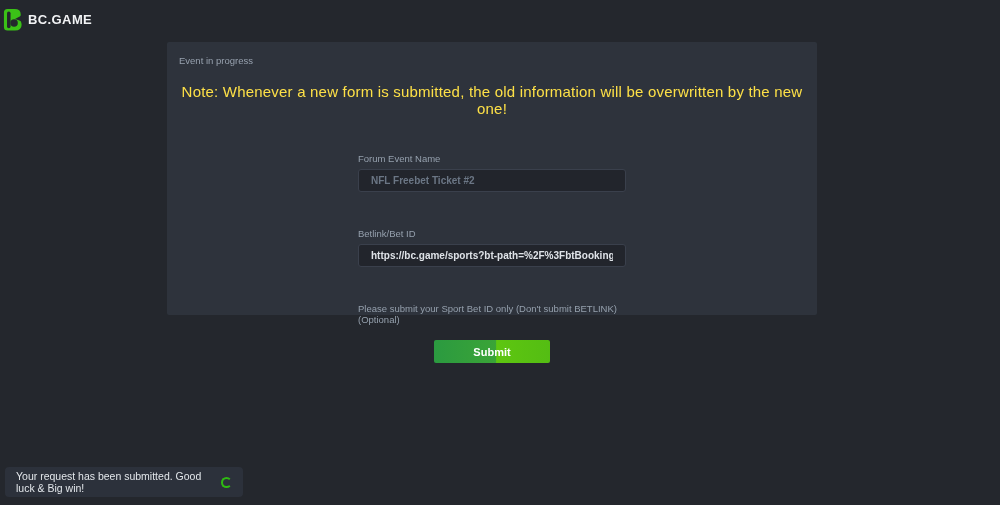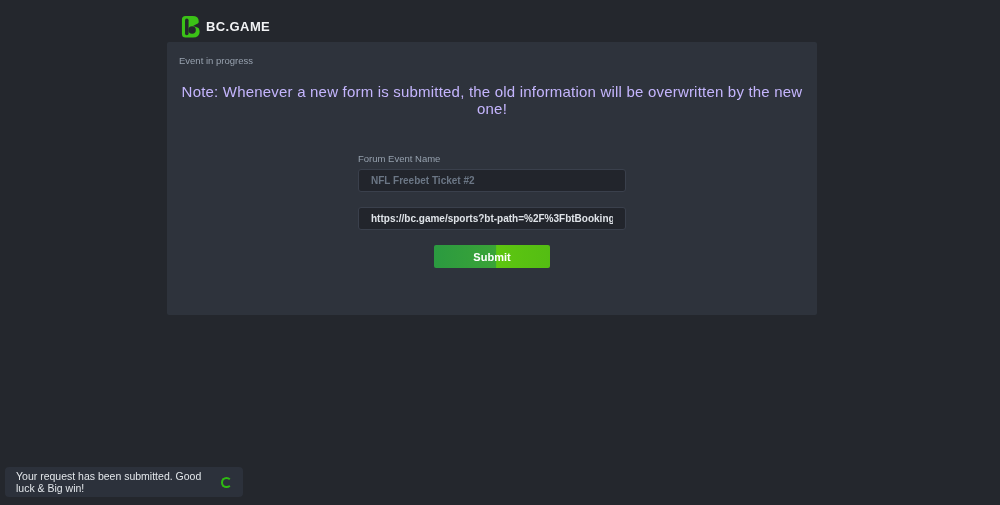--- a/index.html
+++ b/index.html
@@ -10,22 +10,21 @@
     font-family: "Liberation Sans", sans-serif;
     overflow: hidden;
   }
 
   
   .header {
     position: absolute;
     top: 0; left: 0; right: 0;
     height: 38px;
     display: flex;
-    align-items: flex-end;
-    padding-left: 178px;
+    align-items: center;
   }
   .brand { display: flex; align-items: center; gap: 6px; cursor: pointer; }
   .logo-icon { width: 22px; height: 23px; display: block; }
   .brand-name {
     color: #F2F3F5;
     font-size: 13px;
     font-weight: bold;
     letter-spacing: 0.4px;
   }
 
@@ -38,21 +37,21 @@
     border-radius: 2px;
     padding: 13px 12px 0 12px;
   }
   .status-label {
     color: #97A1AE;
     font-size: 9.5px;
   }
   .note {
     margin-top: 17px;
     text-align: center;
-    color: #c4b5fd;
+    color: #fde047;
     font-size: 15px;
     letter-spacing: 0.2px;
   }
 
   .form {
     width: 268px;
     margin: 18px auto 0 auto;
   }
   .field-group { margin-bottom: 15px; }
   .field-label {
@@ -139,24 +138,26 @@
   <div class="status-label">Event in progress</div>
   <div class="note">Note: Whenever a new form is submitted, the old information will be overwritten by the new one!</div>
 
   <div class="form">
     <div class="field-group">
       <label class="field-label">Forum Event Name</label>
       <input class="text-input muted" type="text" value="NFL Freebet Ticket #2" style="">
     </div>
 
     <div class="field-group">
+      <label class="field-label">Betlink/Bet ID</label>
       <input class="text-input" type="text" value="https://bc.game/sports?bt-path=%2F%3FbtBookingCode%3D1FB2B19" style="">
     </div>
 
     <div class="field-group">
+      <label class="field-label">Please submit your Sport Bet ID only (Don't submit BETLINK)(Optional)</label>
     </div>
 
     <button class="submit-btn">Submit</button>
   </div>
 </div>
 
 <div class="toast">
   <span class="toast-text">Your request has been submitted. Good luck &amp; Big win!</span>
   <span class="spinner"></span>
 </div>

